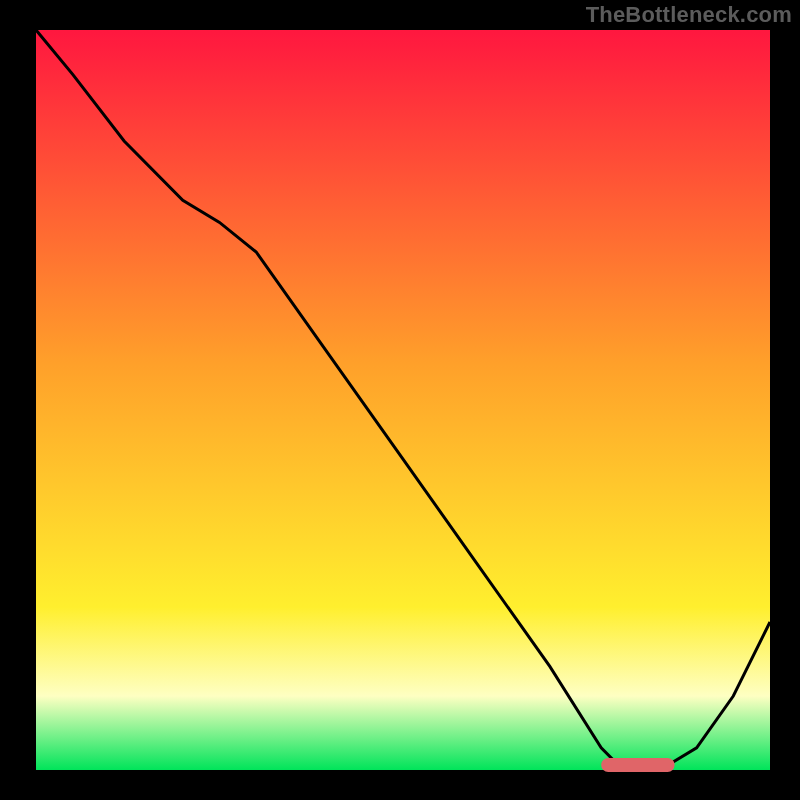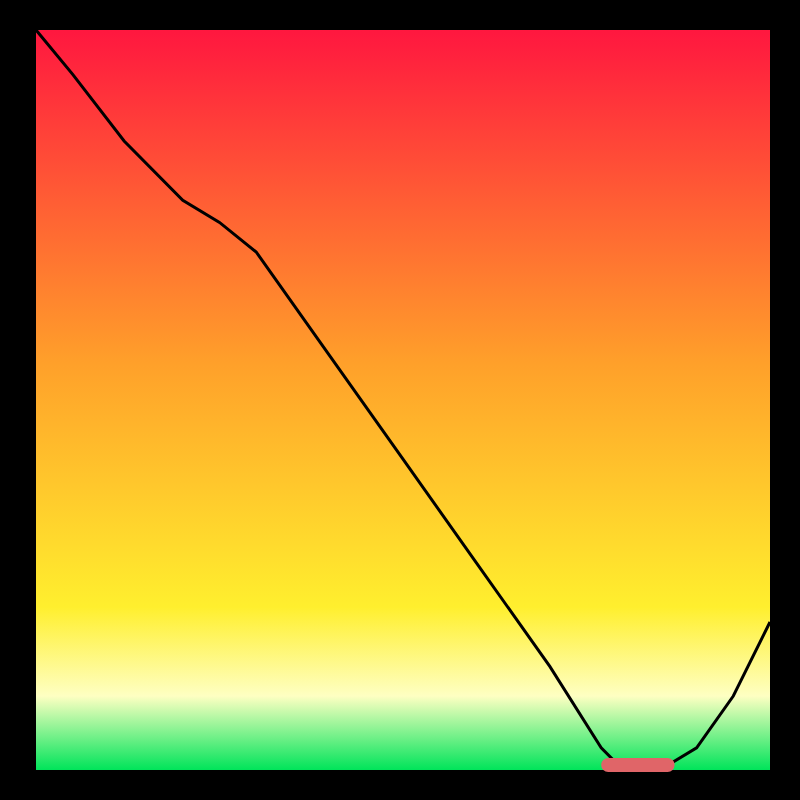--- a/index.html
+++ b/index.html
@@ -30,20 +30,21 @@
     position: absolute;
     top: 0;
     left: 0;
   }
 </style>
 </head>
 <body>
 
 <div class="container">
 
+  <div class="watermark">TheBottleneck.com</div>
 
   <svg class="plot" width="800" height="800" viewBox="0 0 800 800">
 
     <defs>
       <linearGradient id="bgGrad" x1="0" y1="0" x2="0" y2="1">
 
       <stop offset="0%" stop-color="#ff173f"></stop>
           <stop offset="45%" stop-color="#ffa02a"></stop>
           <stop offset="78%" stop-color="#ffef2e"></stop>
           <stop offset="90%" stop-color="#feffc2"></stop>

